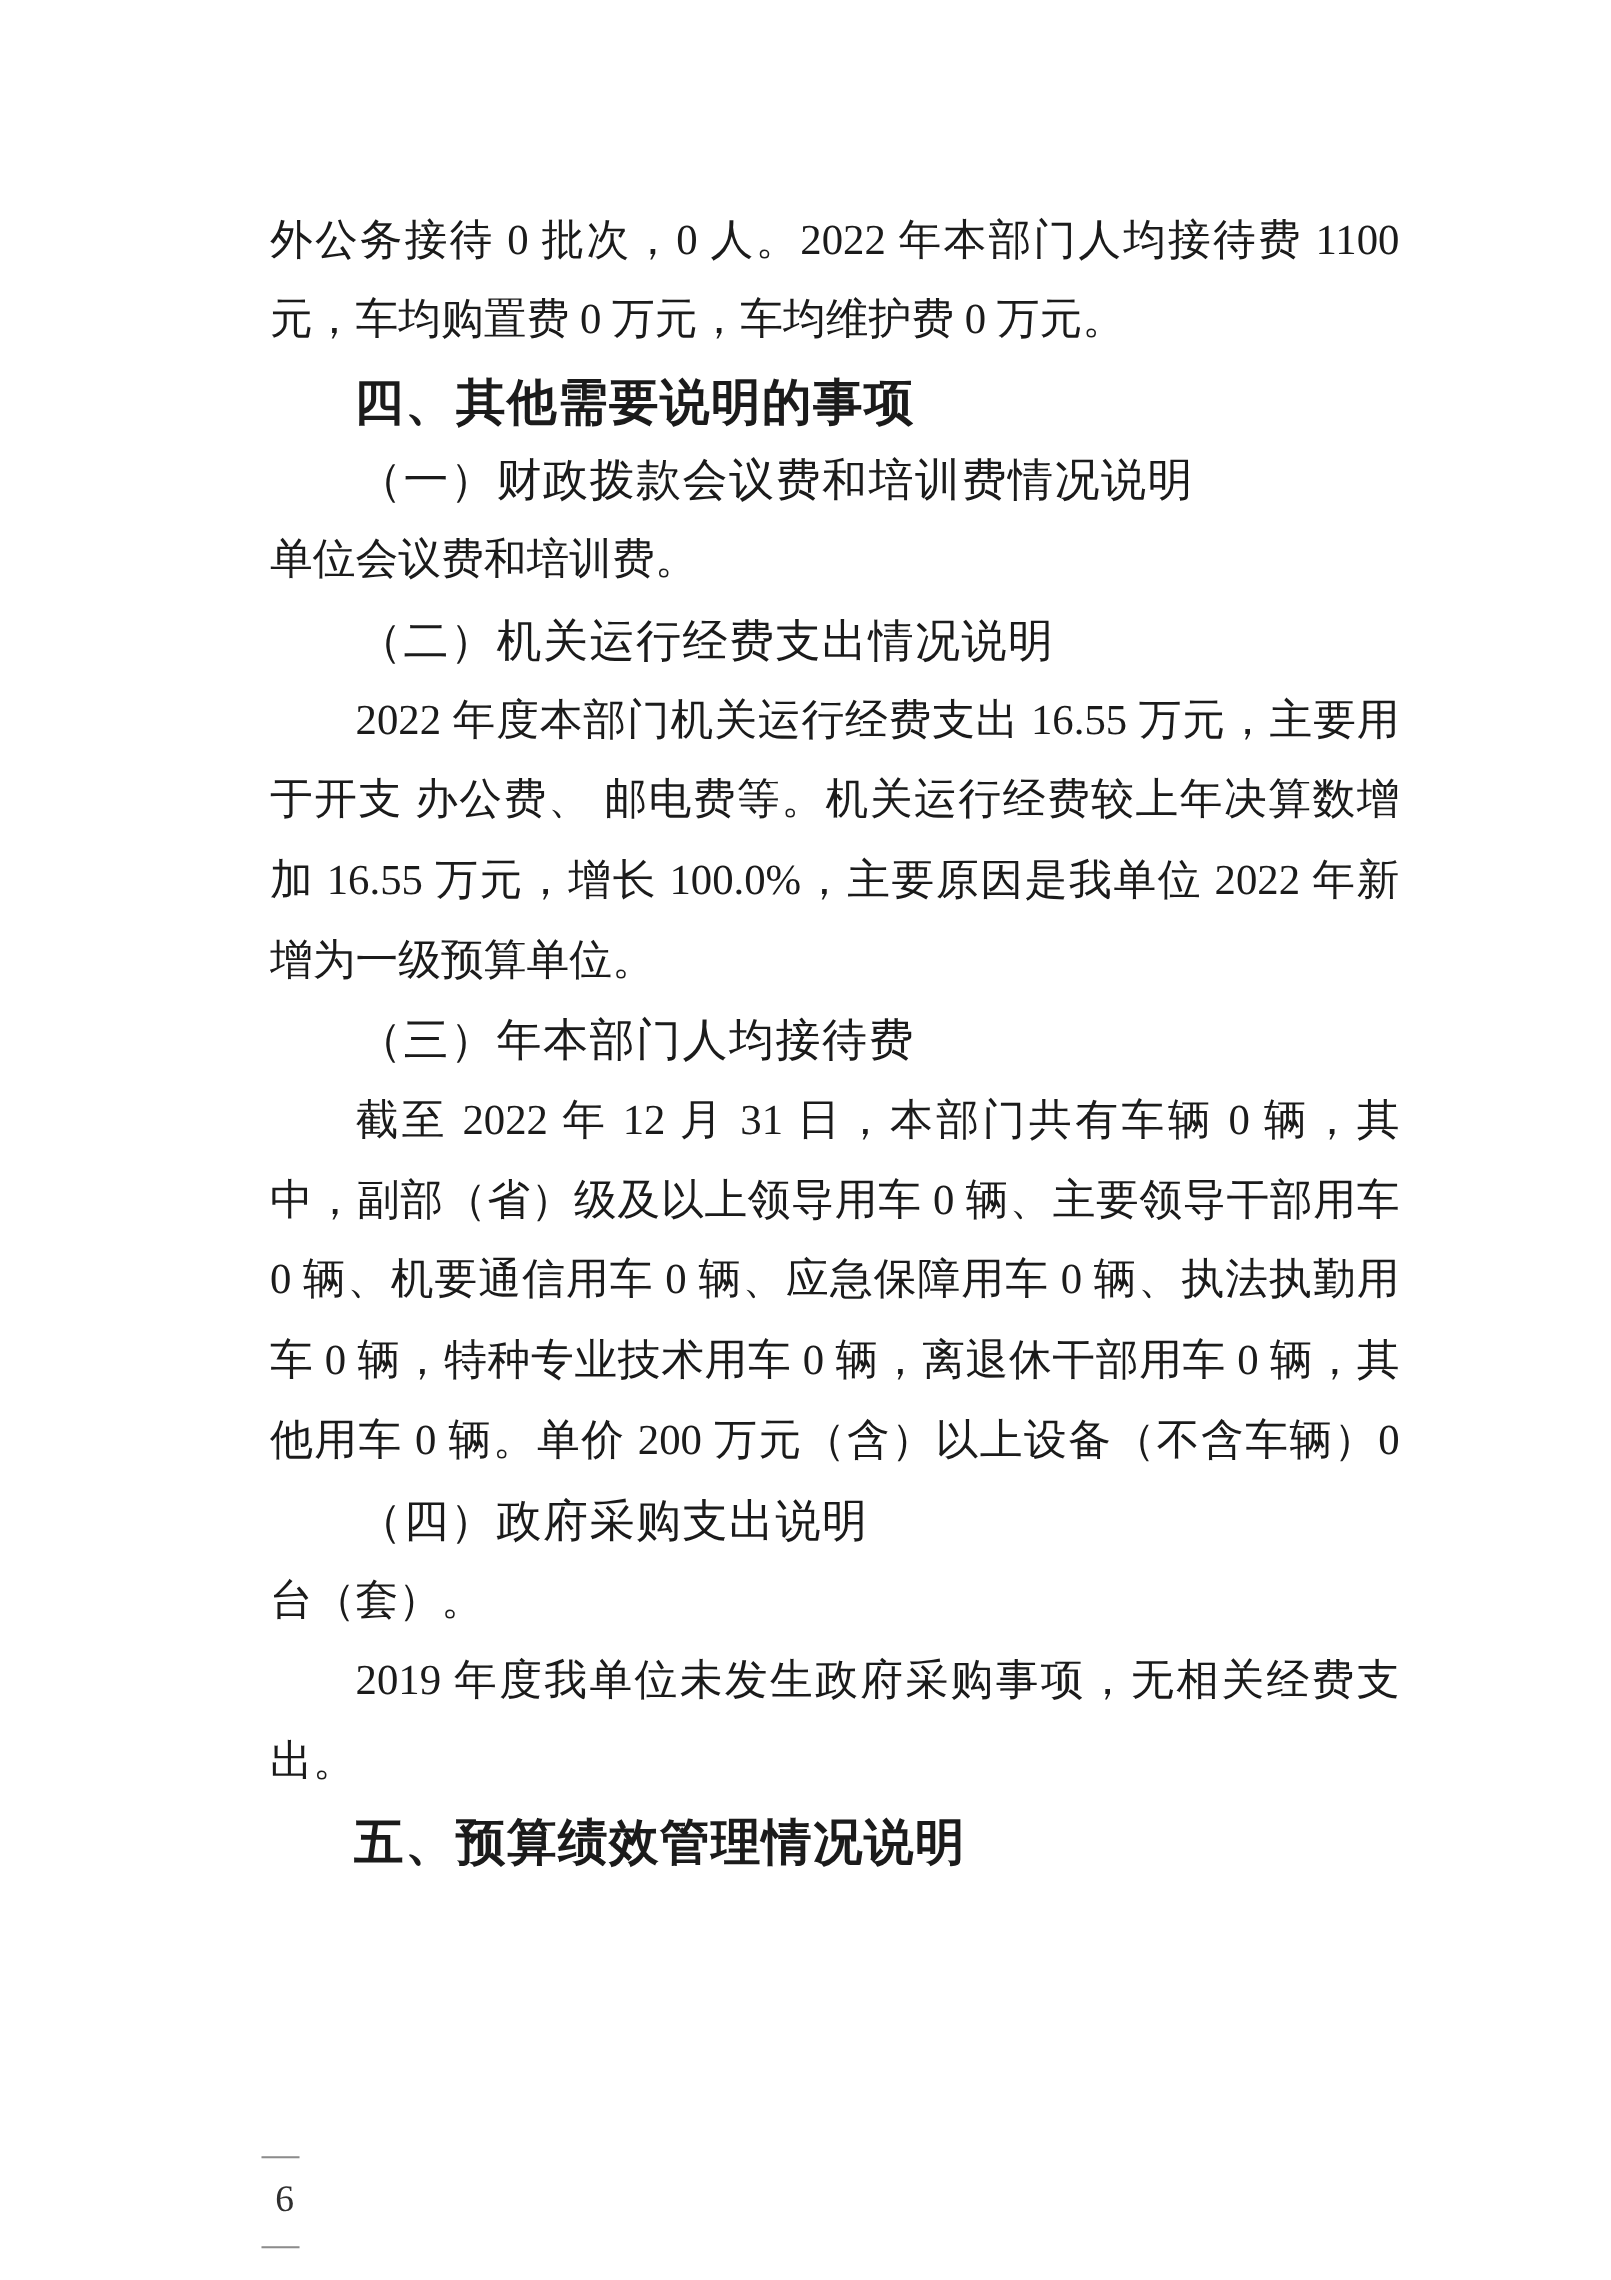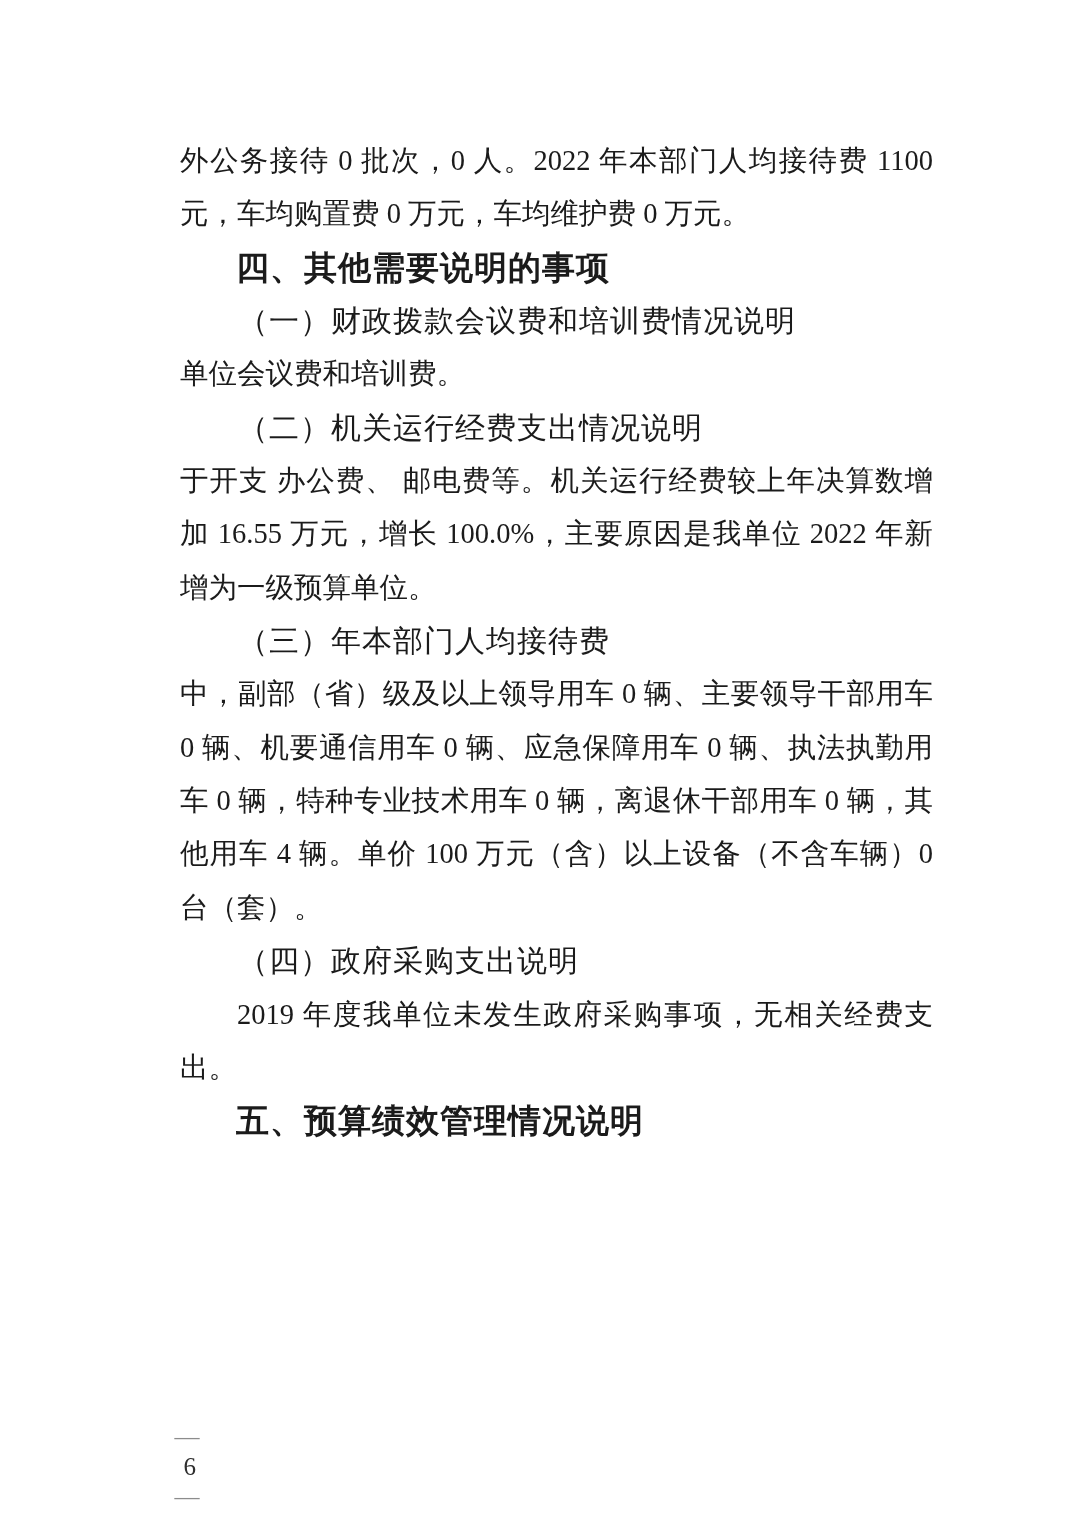--- a/index.html
+++ b/index.html
@@ -71,30 +71,32 @@
 </head>
 <body>
 
 <div class="doc">
   <div class="ln j">外公务接待 0 批次，0 人。2022 年本部门人均接待费 1100</div>
   <div class="ln">元，车均购置费 0 万元，车均维护费 0 万元。</div>
   <div class="ln h1">四、其他需要说明的事项</div>
   <div class="ln h2">（一）财政拨款会议费和培训费情况说明</div>
   <div class="ln">单位会议费和培训费。</div>
   <div class="ln h2">（二）机关运行经费支出情况说明</div>
+  <div class="ln j ind">2022 年度本部门机关运行经费支出 16.55 万元，主要用</div>
   <div class="ln j">于开支 办公费、 邮电费等。机关运行经费较上年决算数增</div>
   <div class="ln j">加 16.55 万元，增长 100.0%，主要原因是我单位 2022 年新</div>
   <div class="ln">增为一级预算单位。</div>
   <div class="ln h2">（三）年本部门人均接待费</div>
+  <div class="ln j ind">截至 2022 年 12 月 31 日，本部门共有车辆 0 辆，其</div>
   <div class="ln j">中，副部（省）级及以上领导用车 0 辆、主要领导干部用车</div>
   <div class="ln j">0 辆、机要通信用车 0 辆、应急保障用车 0 辆、执法执勤用</div>
   <div class="ln j">车 0 辆，特种专业技术用车 0 辆，离退休干部用车 0 辆，其</div>
-  <div class="ln j">他用车 4 辆。单价 100 万元（含）以上设备（不含车辆）0</div>
+  <div class="ln j">他用车 0 辆。单价 200 万元（含）以上设备（不含车辆）0</div>
+  <div class="ln h2">（四）政府采购支出说明</div>
   <div class="ln">台（套）。</div>
-  <div class="ln h2">（四）政府采购支出说明</div>
   <div class="ln j ind">2019 年度我单位未发生政府采购事项，无相关经费支</div>
   <div class="ln">出。</div>
   <div class="ln h1">五、预算绩效管理情况说明</div>
 </div>
 
 <div class="footer">
   <span class="dash">—</span>
   <span class="num">6</span>
   <span class="dash">—</span>
 </div>

